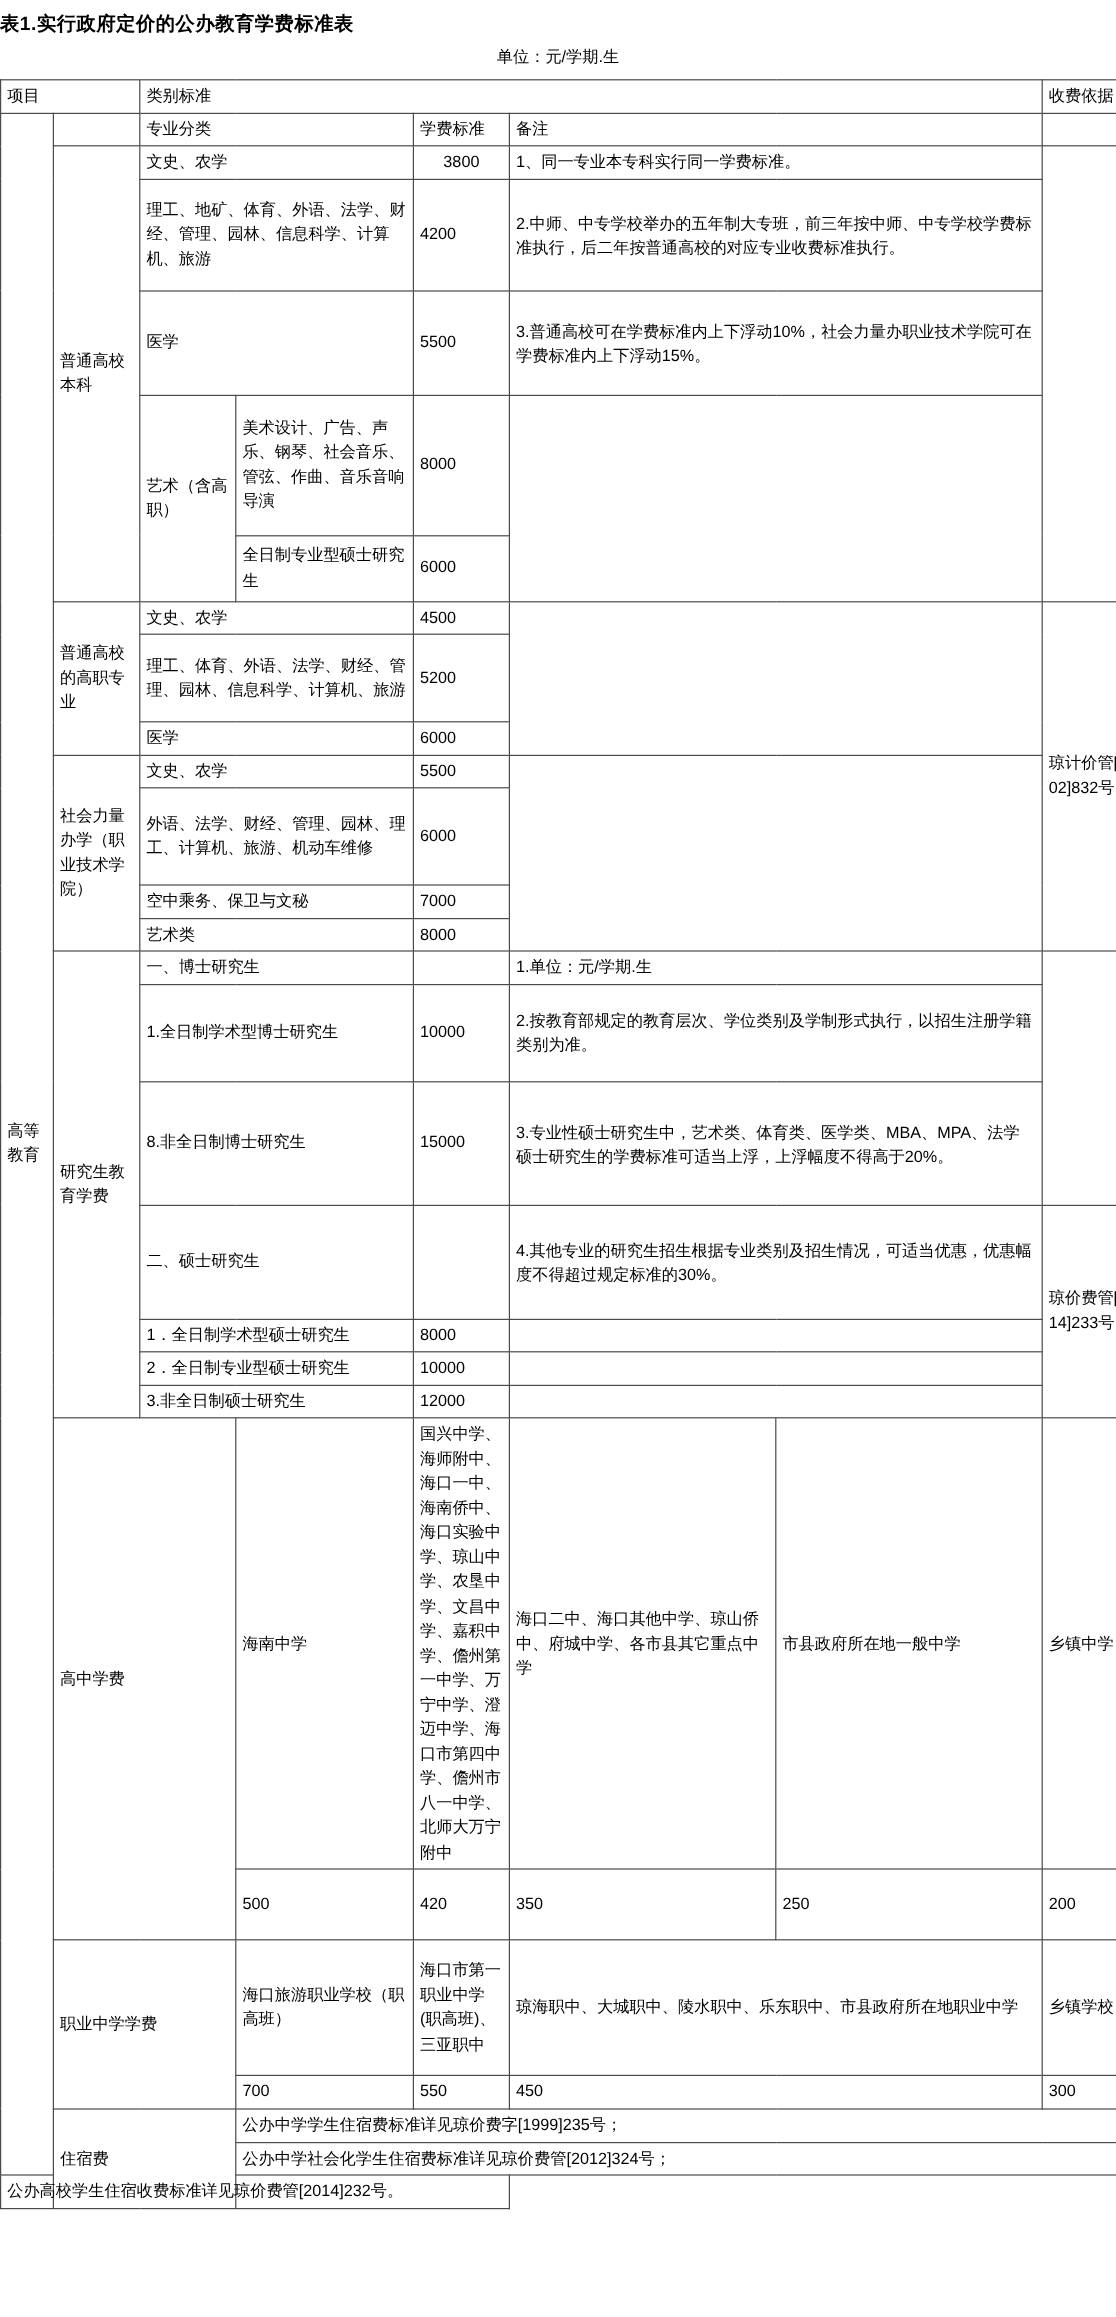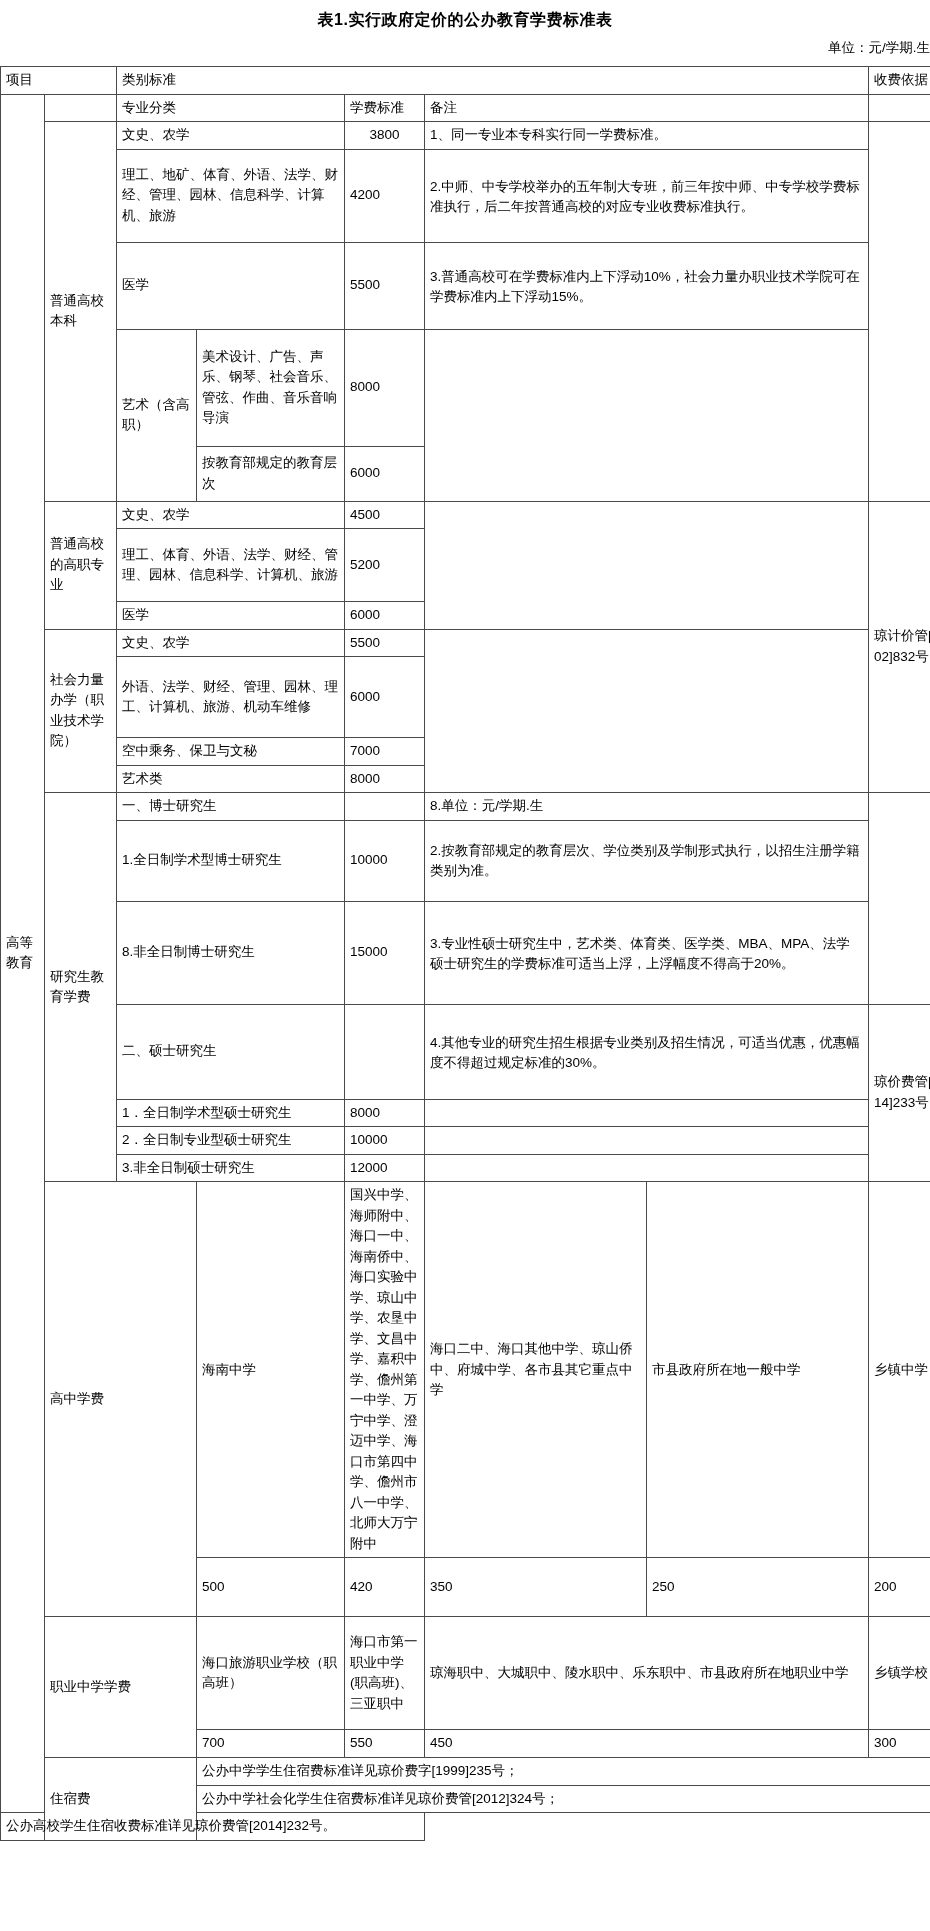--- a/index.html
+++ b/index.html
@@ -15,28 +15,28 @@
   }
   .page {
     width: 930px;
     min-height: 1931px;
     box-sizing: border-box;
     padding: 0;
     position: relative;
     background: #fff;
   }
   .doc-title {
-    text-align: center;
+    text-align: left;
     font-size: 16px;
     font-weight: bold;
     padding-top: 10px;
     letter-spacing: 0.5px;
   }
   .doc-unit {
-    text-align: right;
+    text-align: center;
     font-size: 13.5px;
     padding-top: 8px;
     padding-bottom: 9px;
   }
   table.fee {
     border-collapse: collapse;
     width: 892px;
     margin: 0 auto;
     table-layout: fixed;
   }
@@ -129,21 +129,21 @@
       </tr>
 
       <tr>
         <td rowspan="2" class="vmid">艺术（含高职）</td>
         <td style="height:110px">美术设计、广告、声乐、钢琴、社会音乐、管弦、作曲、音乐音响导演</td>
         <td>8000</td>
         <td rowspan="2" colspan="2">&nbsp;</td>
       </tr>
 
       <tr>
-        <td style="height:48px">按教育部规定的教育层次</td>
+        <td style="height:48px">全日制专业型硕士研究生</td>
         <td>6000</td>
       </tr>
 
       <tr>
         <td rowspan="3" class="ctr vmid">普通高校的高职专业</td>
         <td colspan="2">文史、农学</td>
         <td>4500</td>
         <td rowspan="3" colspan="2">&nbsp;</td>
         <td rowspan="7" class="vmid">琼计价管[2002]832号</td>
       </tr>
@@ -172,21 +172,21 @@
       </tr>
       <tr>
         <td colspan="2">艺术类</td>
         <td>8000</td>
       </tr>
 
       <tr>
         <td rowspan="7" class="ctr vmid">研究生教育学费</td>
         <td colspan="2">一、博士研究生</td>
         <td></td>
-        <td colspan="2" class="note">8.单位：元/学期.生</td>
+        <td colspan="2" class="note">1.单位：元/学期.生</td>
         <td rowspan="3">&nbsp;</td>
       </tr>
       <tr>
         <td colspan="2" style="height:74px">1.全日制学术型博士研究生</td>
         <td>10000</td>
         <td colspan="2" class="note vtop" style="padding-top:4px">2.按教育部规定的教育层次、学位类别及学制形式执行，以招生注册学籍类别为准。</td>
       </tr>
       <tr>
         <td colspan="2" style="height:96px">8.非全日制博士研究生</td>
         <td>15000</td>

